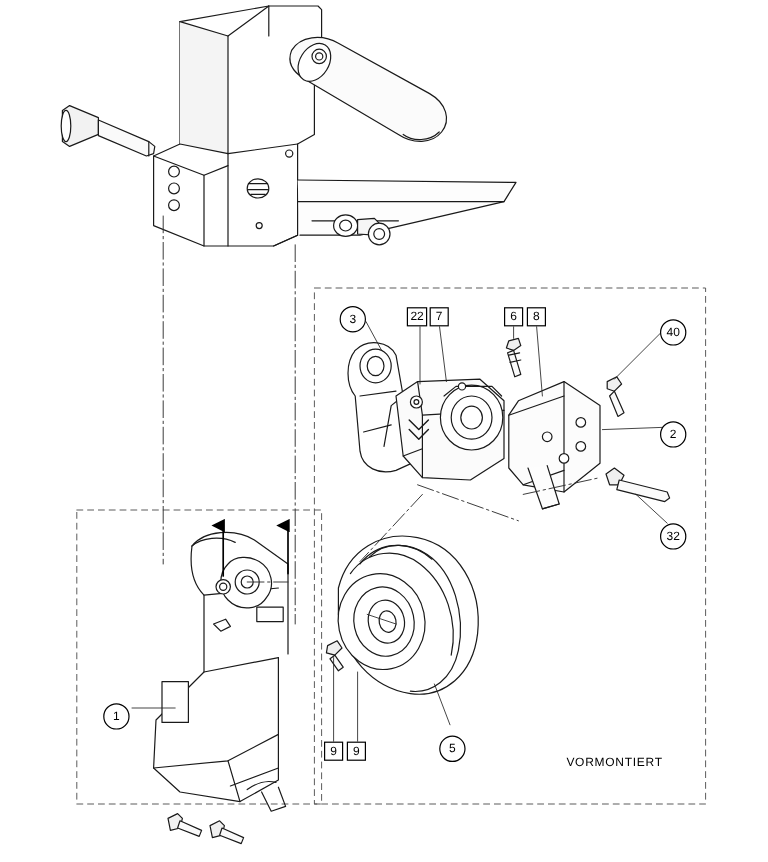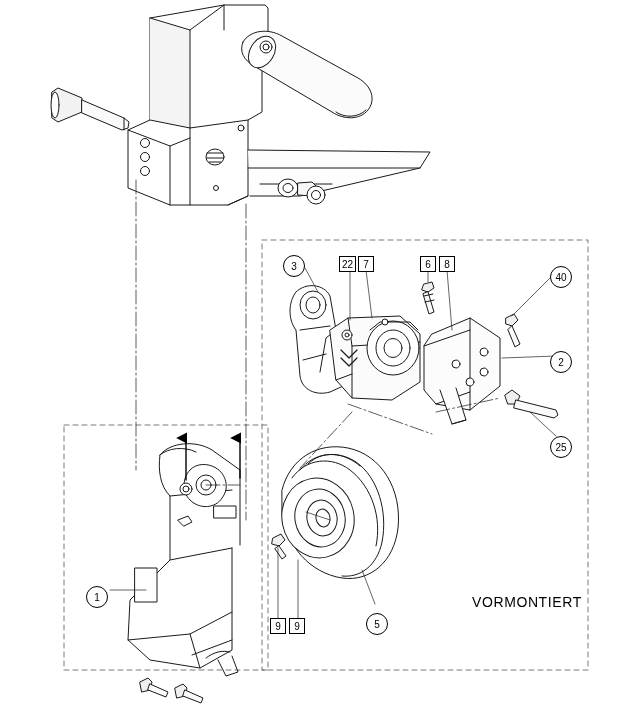--- a/index.html
+++ b/index.html
@@ -49,23 +49,24 @@
     display: flex;
     align-items: center;
     justify-content: center;
     font-size: 10px;
     font-family: "Liberation Sans", sans-serif;
     color: #000;
     box-sizing: border-box;
   }
   .note {
     position: absolute;
-    font-size: 14px;
+    font-size: 10px;
     letter-spacing: 0.6px;
     color: #000;
+    margin-top: 36px;
   }
 </style>
 </head>
 <body>
 
 <div id="page">
 
   <svg class="diagram" viewBox="0 0 640 718">
     <defs>
       <marker id="arrowUp" markerWidth="8" markerHeight="8" refX="4" refY="7" orient="auto">
@@ -236,21 +237,21 @@
         <path d="M278 622 L278 548"></path>
         <path d="M298 622 L298 560"></path>
         <path d="M306 512 L330 520"></path>
       </g>
     </g>
   </svg>
 
   <div class="balloon" style="left:283px; top:255px;">3</div>
   <div class="balloon" style="left:550px; top:266px;">40</div>
   <div class="balloon" style="left:550px; top:351px;">2</div>
-  <div class="balloon" style="left:550px; top:436px;">25</div>
+  <div class="balloon" style="left:550px; top:436px;">32</div>
   <div class="balloon" style="left:86px; top:586px;">1</div>
   <div class="balloon" style="left:366px; top:613px;">5</div>
 
   <div class="boxnum" style="left:339px; top:256px;">22</div>
   <div class="boxnum" style="left:358px; top:256px;">7</div>
   <div class="boxnum" style="left:420px; top:256px;">6</div>
   <div class="boxnum" style="left:439px; top:256px;">8</div>
   <div class="boxnum" style="left:270px; top:618px;">9</div>
   <div class="boxnum" style="left:289px; top:618px;">9</div>
 

